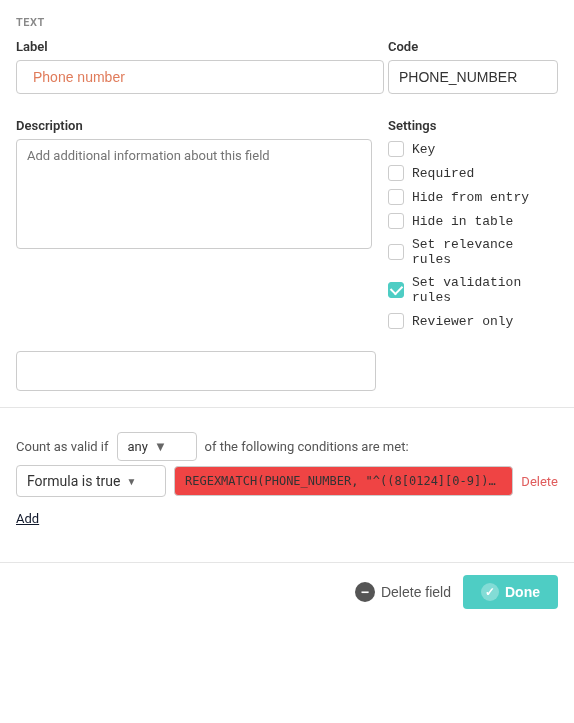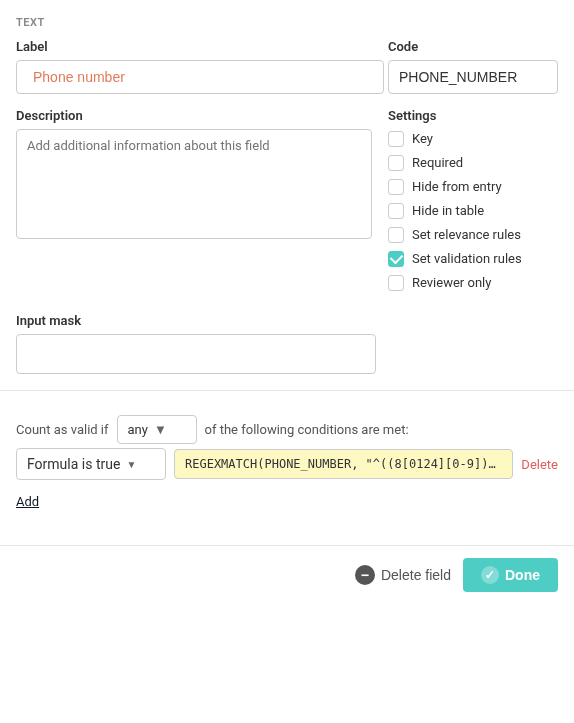--- a/index.html
+++ b/index.html
@@ -21,21 +21,21 @@
       font-weight: 600;
       color: #888;
       text-transform: uppercase;
       letter-spacing: 0.5px;
       margin-bottom: 10px;
     }
 
     .row-two-col {
       display: flex;
       gap: 4px;
-      margin-bottom: 14px;
+      margin-bottom: 24px;
     }
 
     .col-left {
       flex: 1;
     }
 
     .col-right {
       width: 170px;
       flex-shrink: 0;
     }
@@ -82,23 +82,24 @@
 
     .settings-title {
       font-size: 13px;
       font-weight: 600;
       color: #333;
       margin-bottom: 8px;
     }
 
     .checkbox-row {
       display: flex;
-      align-items: flex-start;
+      align-items: center;
       gap: 8px;
       margin-bottom: 8px;
+      font-family: Liberation Mono, monospace;
     }
 
     .checkbox-box {
       width: 16px;
       height: 16px;
       border: 1.5px solid #ccc;
       border-radius: 3px;
       background: #fff;
       display: flex;
       align-items: center;
@@ -242,21 +243,21 @@
     }
 
     .rule-value-input {
       flex: 1;
       border: 1px solid #ccc;
       border-radius: 4px;
       padding: 7px 10px;
       font-size: 12px;
       color: #333;
       font-family: monospace;
-      background: #fef9c3;
+      background: #ef4444;
       overflow: hidden;
       text-overflow: ellipsis;
       white-space: nowrap;
     }
 
     .delete-link {
       font-size: 13px;
       color: #e05c5c;
       cursor: pointer;
       text-decoration: none;
@@ -383,21 +384,20 @@
           <div class="checkbox-row">
             <div class="checkbox-box"></div>
             <span class="checkbox-label">Reviewer only</span>
           </div>
         </div>
     </div>
   </div>
 </div>
 
 <div class="input-mask-section">
-  <label class="input-mask-label">Input mask</label>
   <div class="input-mask-field"></div>
 </div>
 
 <div class="divider"></div>
 
 <div class="validation-section">
 
   <div class="count-row">
     <span class="count-text">Count as valid if</span>
     <div class="dropdown-select">

